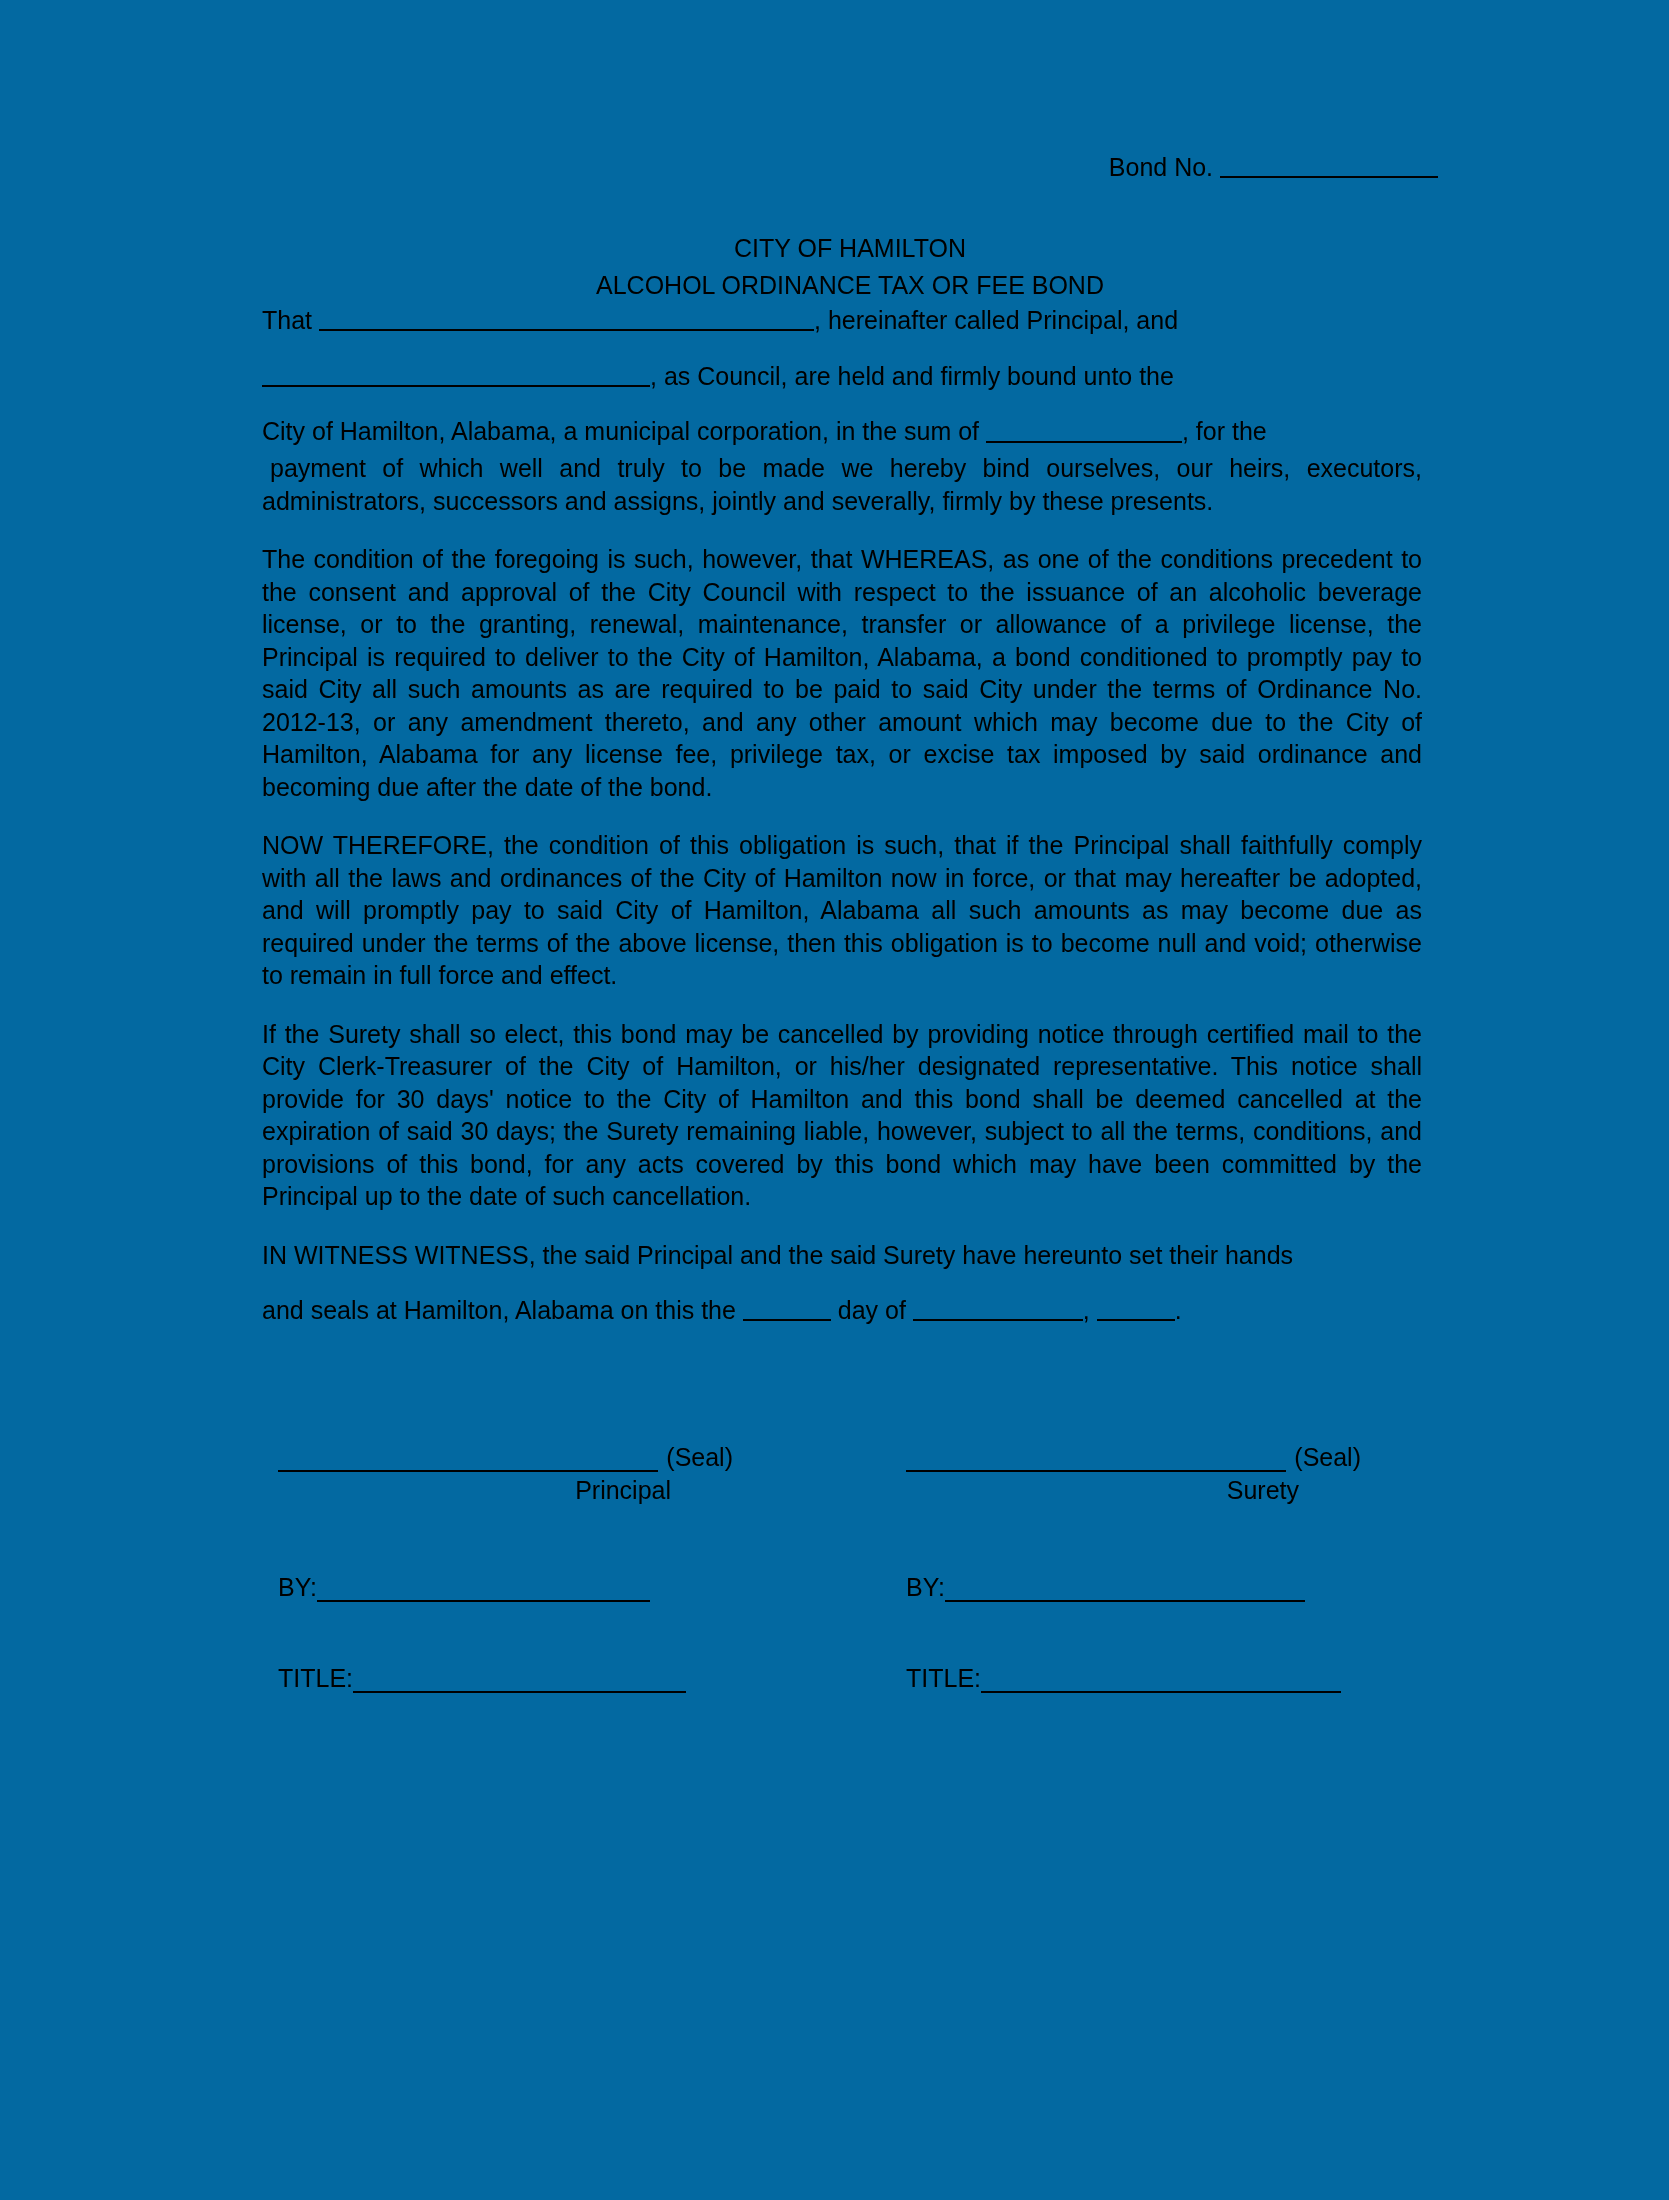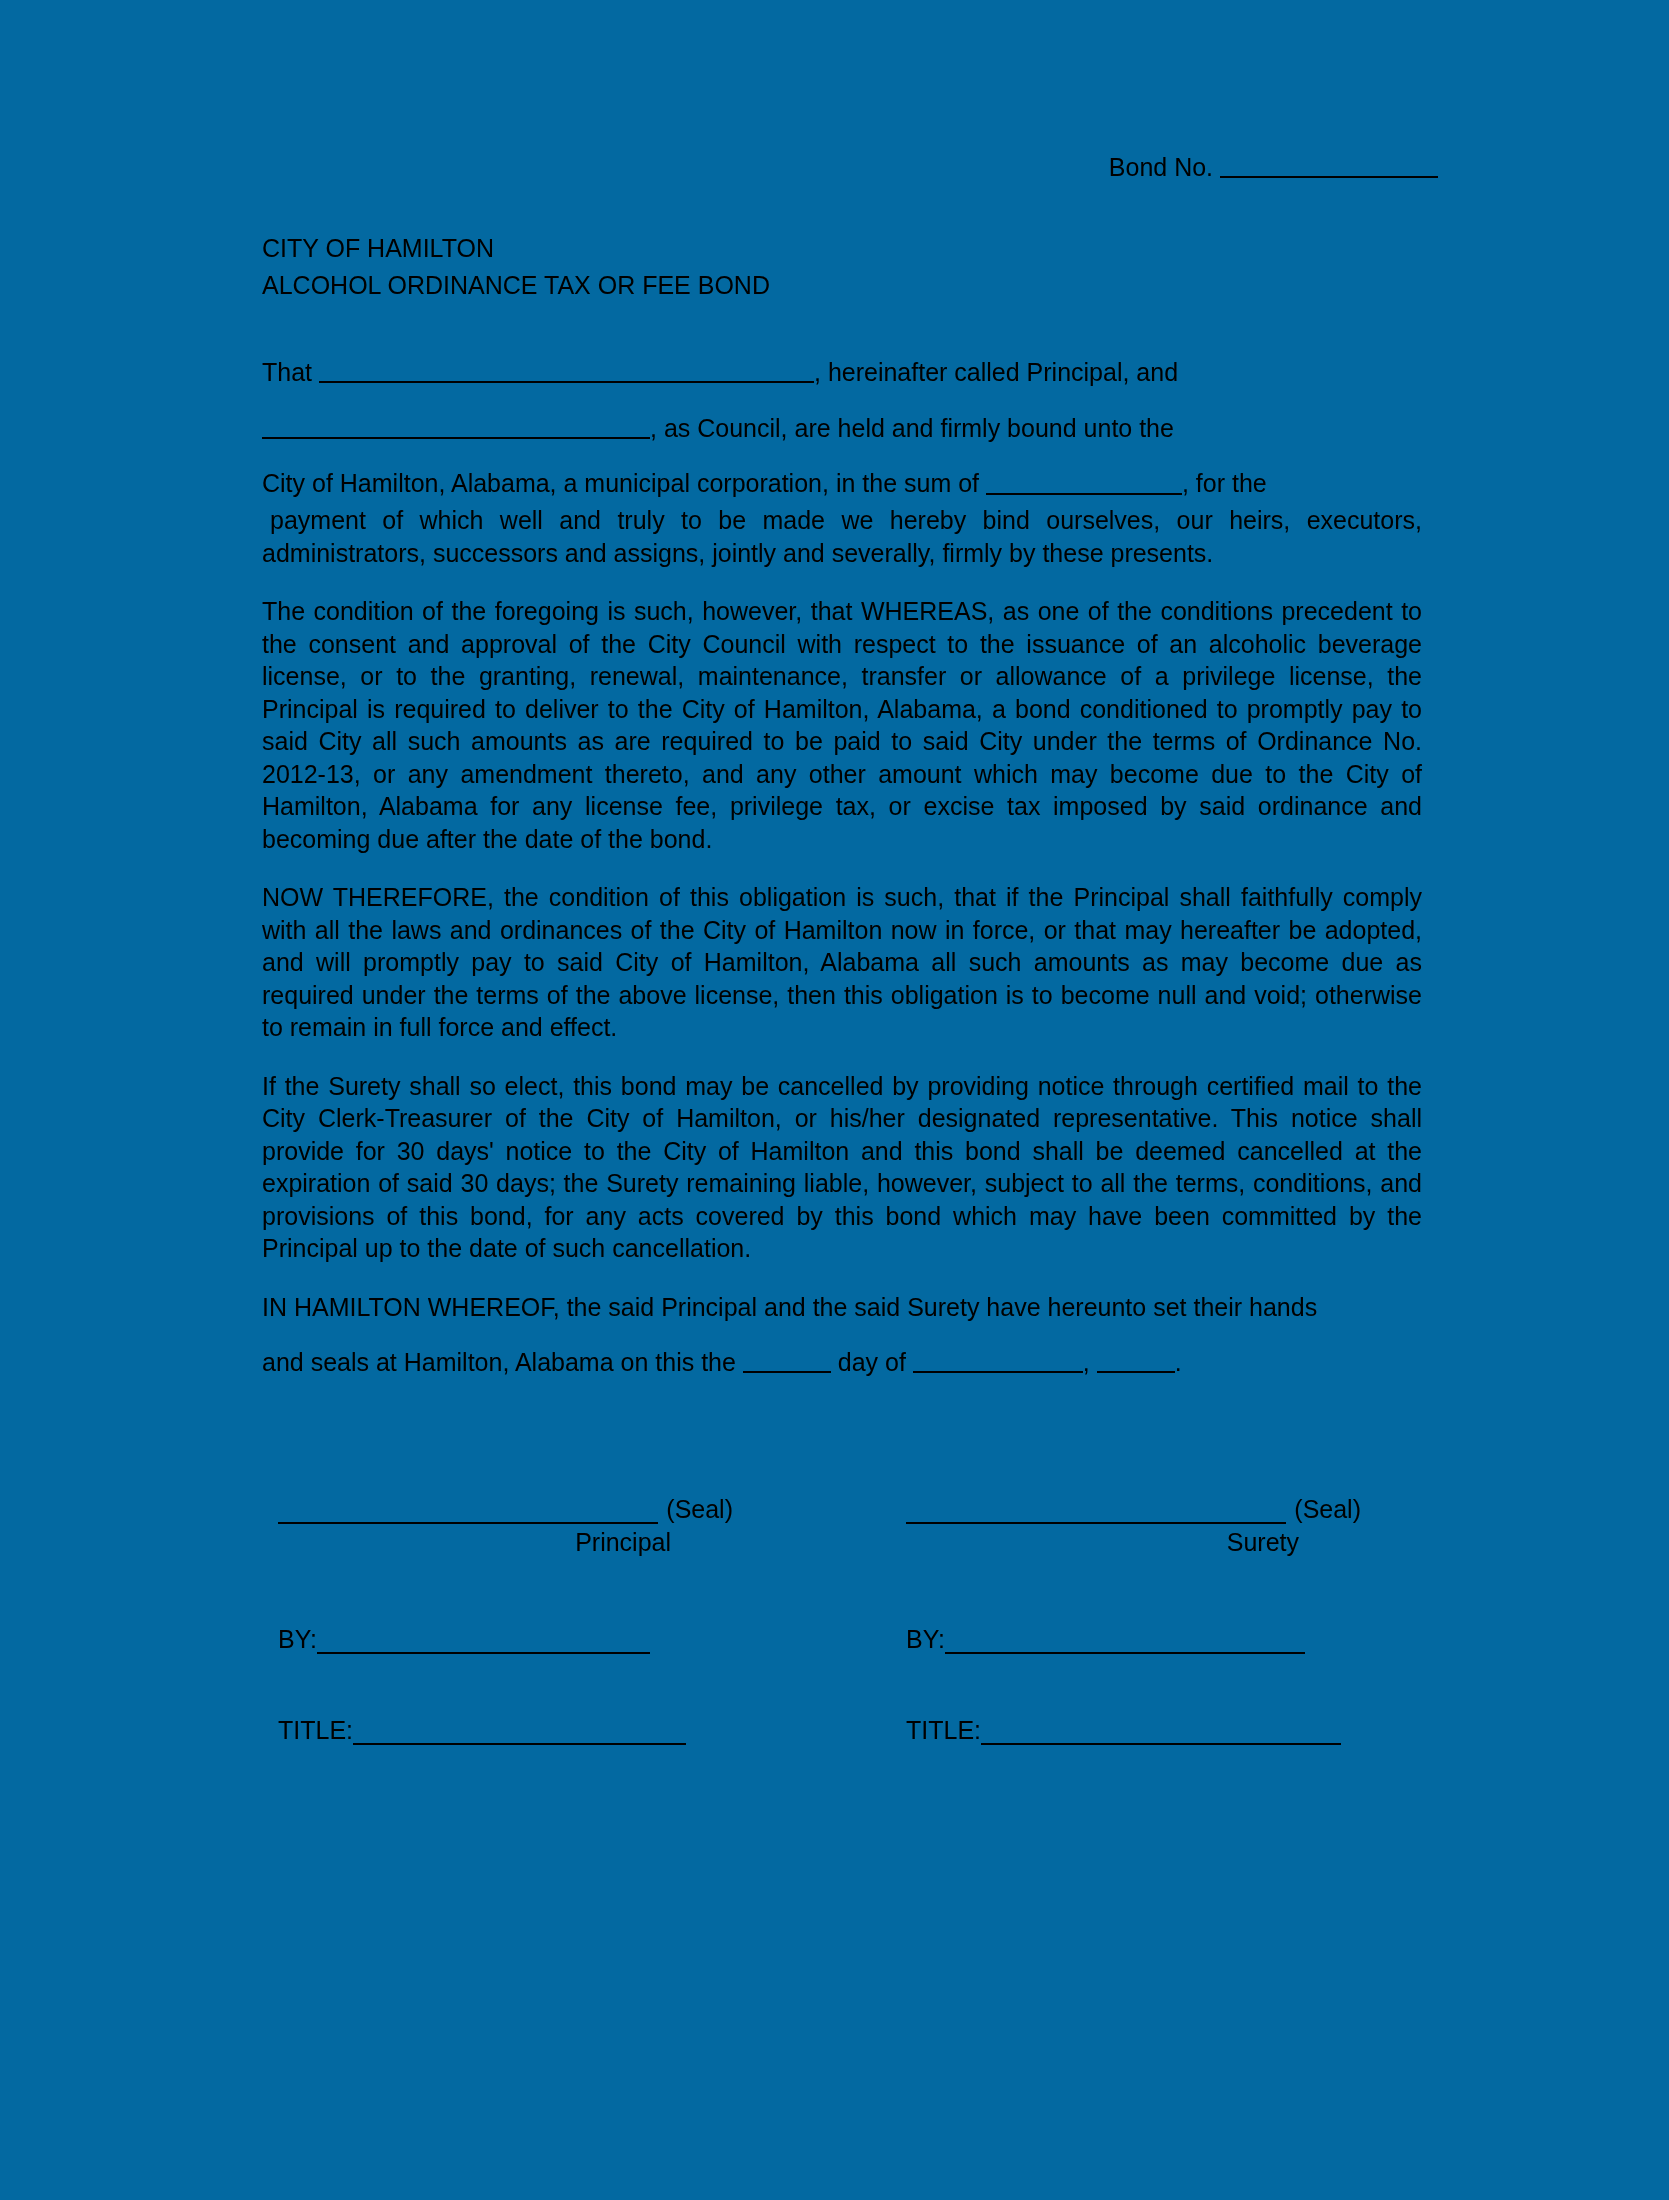--- a/index.html
+++ b/index.html
@@ -41,24 +41,23 @@
     display: inline-block;
     border-bottom: 2px solid #000;
     vertical-align: baseline;
     height: 1.05em;
     margin-bottom: -2px;
   }
   .blank-bondno { width: 218px; }
 
   
   .title-block {
-    text-align: left;
+    text-align: center;
     font-size: 25px;
     line-height: 1.45;
-    margin-bottom: 52px;
   }
   .title-line { display: block; }
 
   
   .para {
     font-size: 25px;
     line-height: 1.30;
     text-align: justify;
     margin: 0 16px 26px 0;
   }
@@ -162,21 +161,21 @@
       <p class="para" style="margin-top:4px;text-indent:8px;">payment of which well and truly to be made we hereby bind ourselves, our heirs, executors, administrators, successors and assigns, jointly and severally, firmly by these presents.</p>
     </div>
 
     <p class="para">The condition of the foregoing is such, however, that WHEREAS, as one of the conditions precedent to the consent and approval of the City Council with respect to the issuance of an alcoholic beverage license, or to the granting, renewal, maintenance, transfer or allowance of a privilege license, the Principal is required to deliver to the City of Hamilton, Alabama, a bond conditioned to promptly pay to said City all such amounts as are required to be paid to said City under the terms of Ordinance No. 2012-13, or any amendment thereto, and any other amount which may become due to the City of Hamilton, Alabama for any license fee, privilege tax, or excise tax imposed by said ordinance and becoming due after the date of the bond.</p>
 
     <p class="para">NOW THEREFORE, the condition of this obligation is such, that if the Principal shall faithfully comply with all the laws and ordinances of the City of Hamilton now in force, or that may hereafter be adopted, and will promptly pay to said City of Hamilton, Alabama all such amounts as may become due as required under the terms of the above license, then this obligation is to become null and void; otherwise to remain in full force and effect.</p>
 
     <p class="para">If the Surety shall so elect, this bond may be cancelled by providing notice through certified mail to the City Clerk-Treasurer of the City of Hamilton, or his/her designated representative. This notice shall provide for 30 days' notice to the City of Hamilton and this bond shall be deemed cancelled at the expiration of said 30 days; the Surety remaining liable, however, subject to all the terms, conditions, and provisions of this bond, for any acts covered by this bond which may have been committed by the Principal up to the date of such cancellation.</p>
 
     <div>
-      <div class="lead-line">IN HAMILTON WHEREOF, the said Principal and the said Surety have hereunto set their hands</div>
+      <div class="lead-line">IN WITNESS WITNESS, the said Principal and the said Surety have hereunto set their hands</div>
       <div class="lead-gap"></div>
       <div class="lead-line">
         <span>and seals at Hamilton, Alabama on this the</span>
         <span class="blank blank-day"></span>
         <span>day of</span>
         <span class="blank blank-month"></span><span>,</span>
         <span class="blank blank-year"></span><span>.</span>
       </div>
     </div>
 

